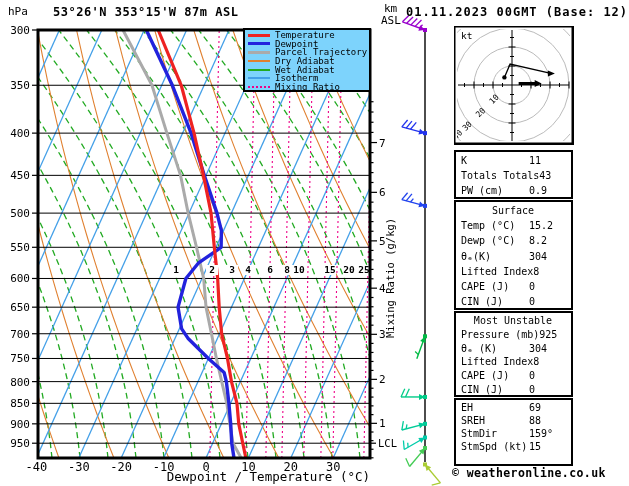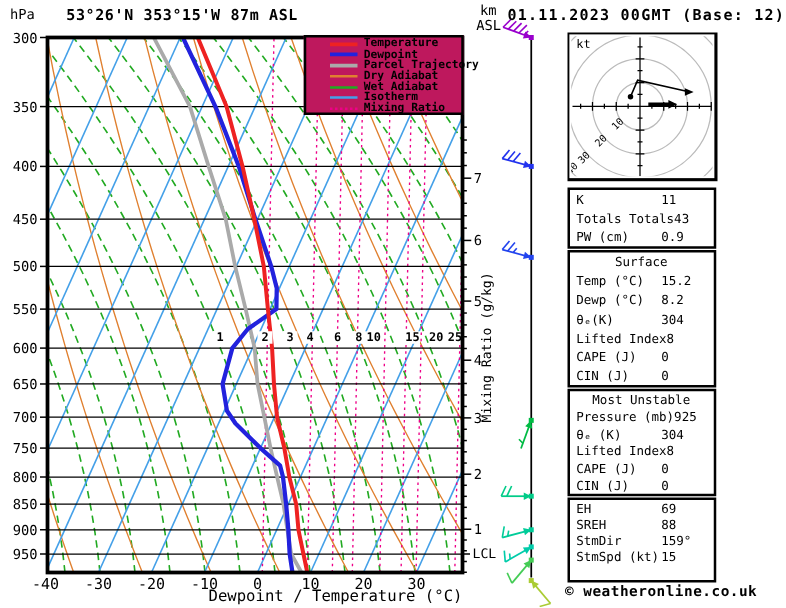--- a/index.html
+++ b/index.html
@@ -2,22 +2,22 @@
 <html><head>
 <meta charset="utf-8">
 <style>
   html,body{margin:0;padding:0;background:#fff;}
   .stage{position:relative;width:629px;height:486px;background:#fff;overflow:hidden;
          font-family:"DejaVu Sans Mono",monospace;color:#000;}
   .stage svg text{font-family:"DejaVu Sans Mono",monospace;fill:#000;}
   .abs{position:absolute;}
   .hdr{font-weight:bold;font-size:12px;letter-spacing:1px;white-space:nowrap;}
   .small{font-size:11px;white-space:nowrap;}
-  .legend{left:243px;top:28px;width:128px;height:64px;border:2px solid #000;background:#be185d;
-          box-sizing:border-box;padding:1px 0 0 19px;z-index:5;font-weight:bold;}
+  .legend{left:243px;top:28px;width:128px;height:64px;border:2px solid #000;background:#7dd3fc;
+          box-sizing:border-box;padding:1px 0 0 3px;z-index:5;}
   .lrow{display:flex;align-items:center;height:8.6px;font-size:9px;white-space:nowrap;}
   .lrow .sw{width:22px;margin-right:5px;flex-shrink:0;}
   .panel{left:454px;width:119px;border:2px solid #000;background:#fff;box-sizing:border-box;
          font-size:10px;z-index:5;padding:1px 0 0 0;}
   .panel .row{display:flex;padding:0 6px 0 5px;white-space:nowrap;}
   .panel .row .val{margin-left:auto;min-width:36px;text-align:left;}
   .panel .ttl{text-align:center;}
   .mixlab{left:384px;top:160px;width:14px;height:180px;font-size:10.5px;white-space:nowrap;
           transform:rotate(-90deg) translate(-178px,0);transform-origin:0 0;}
   .copy{font-weight:bold;font-size:11.5px;letter-spacing:0.4px;white-space:nowrap;}

